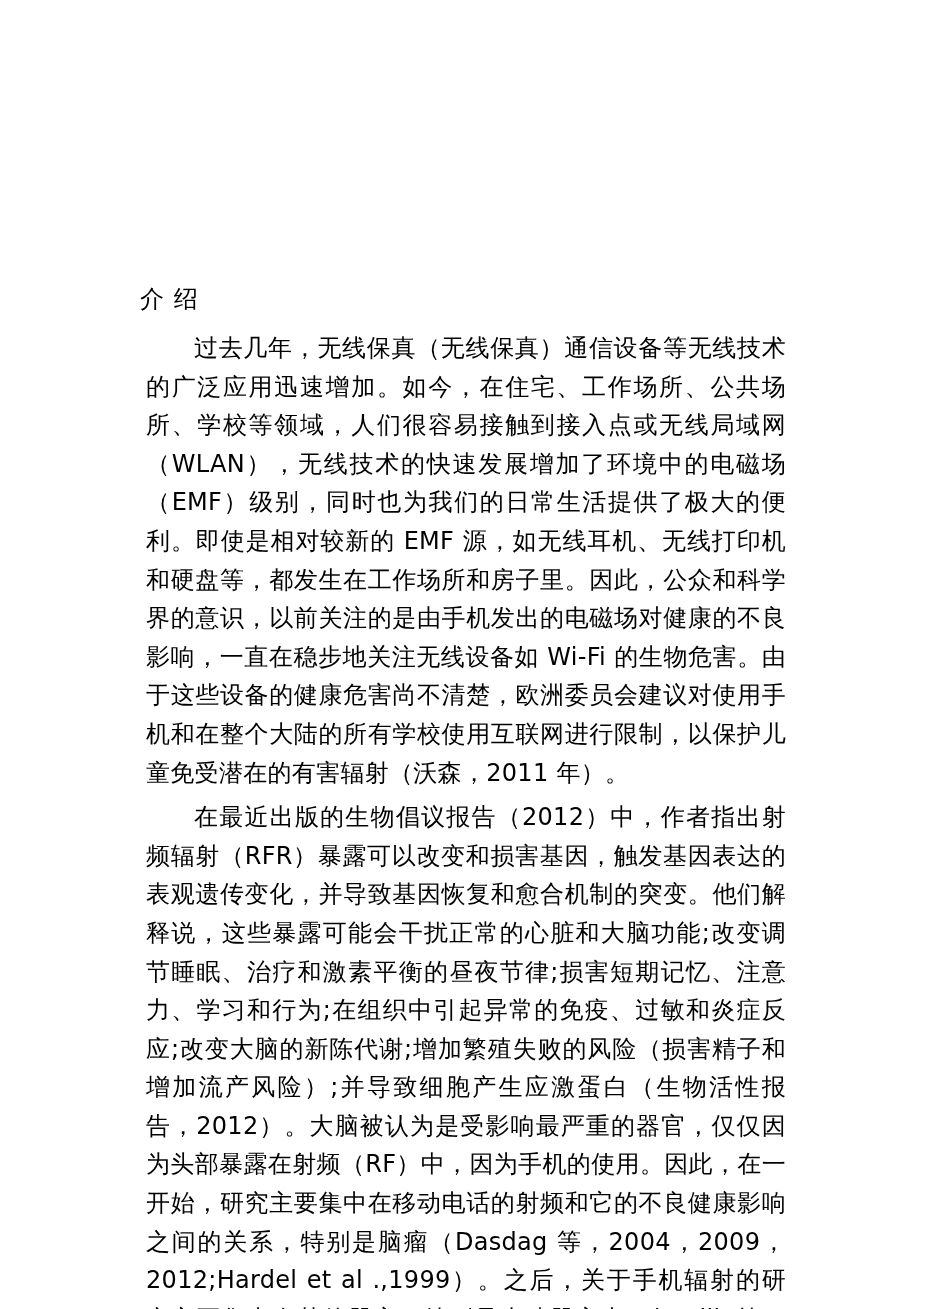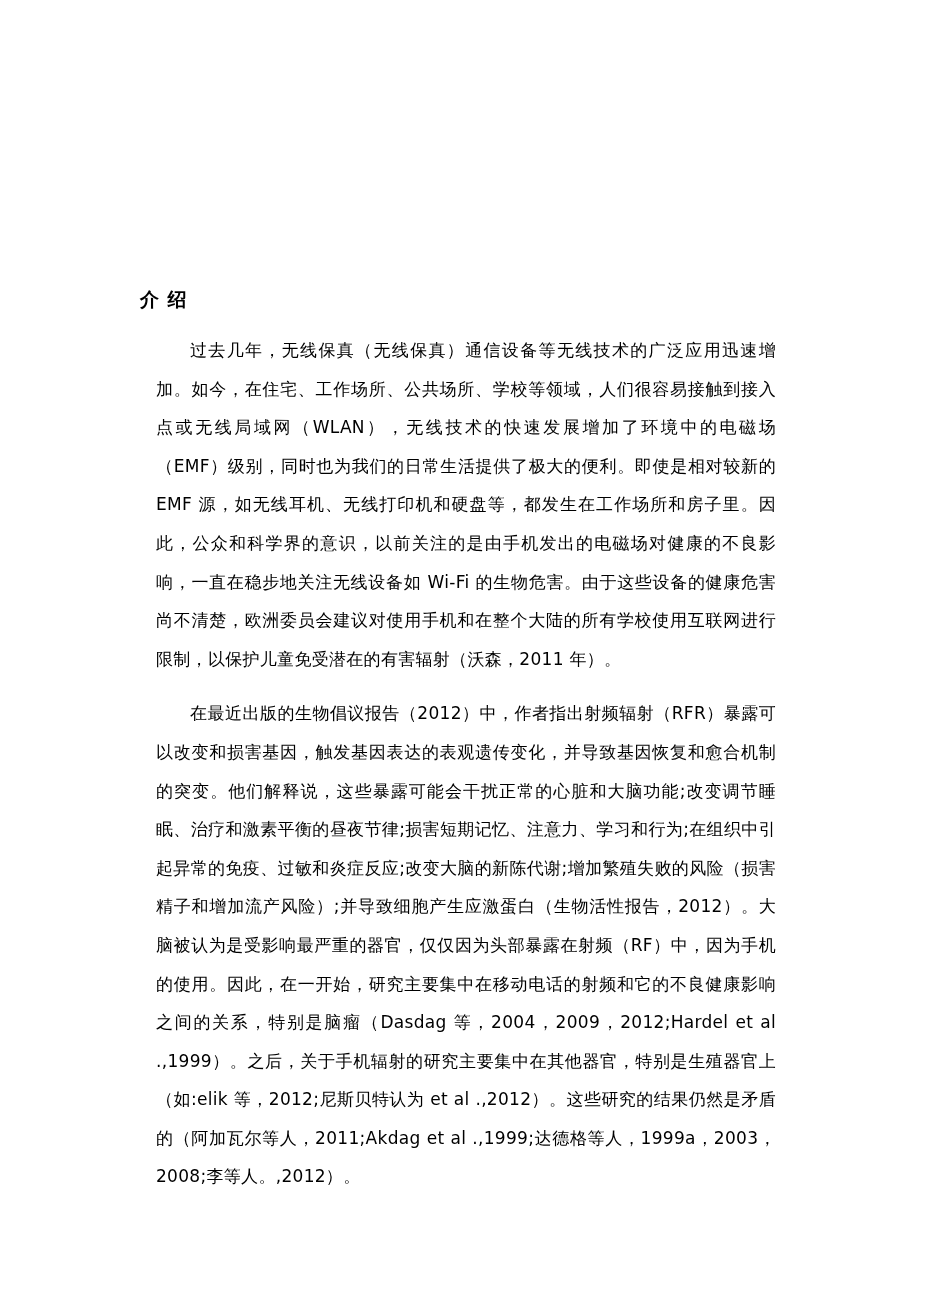--- a/index.html
+++ b/index.html
@@ -15,30 +15,30 @@
     position: relative;
     overflow: hidden;
   }
   .page-content {
     position: absolute;
     left: 140px;
     top: 283px;
     width: 652px;
   }
   .section-heading {
-    font-size: 19px;
-    font-weight: bold;
+    font-size: 24px;
+    font-weight: normal;
     line-height: 32px;
     margin: 0 0 14px 0;
     letter-spacing: 1px;
   }
   .para {
-    font-size: 17px;
+    font-size: 24px;
     line-height: 38.6px;
-    margin: 16px;
+    margin: 6px;
     text-align: justify;
     text-indent: 2em;
     word-break: break-word;
     letter-spacing: 0.3px;
   }
 </style>
 </head>
 <body>
 
 <div class="page-content">

